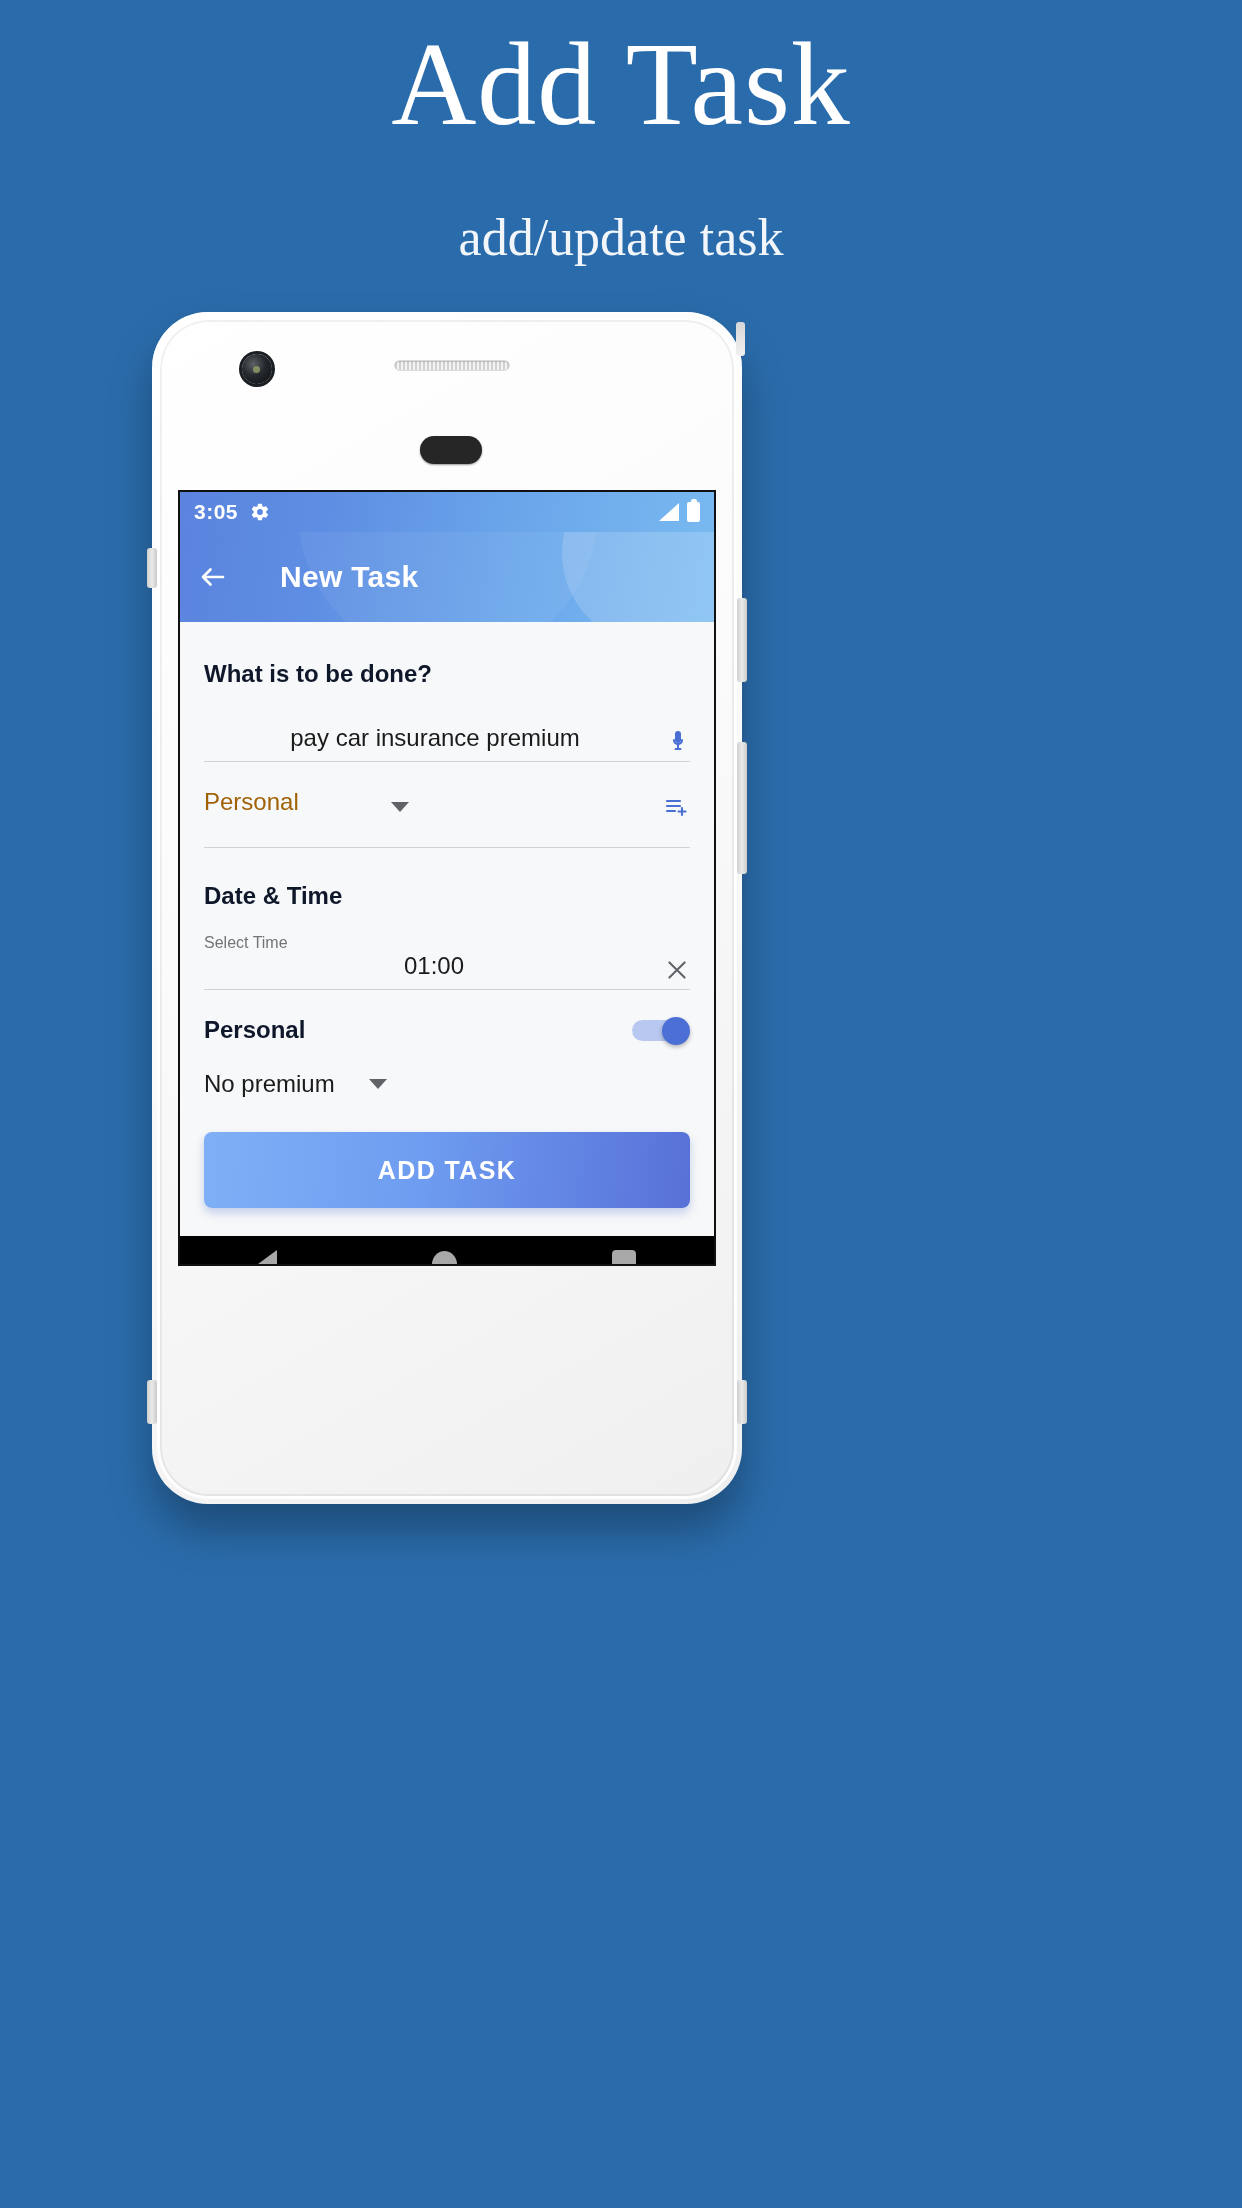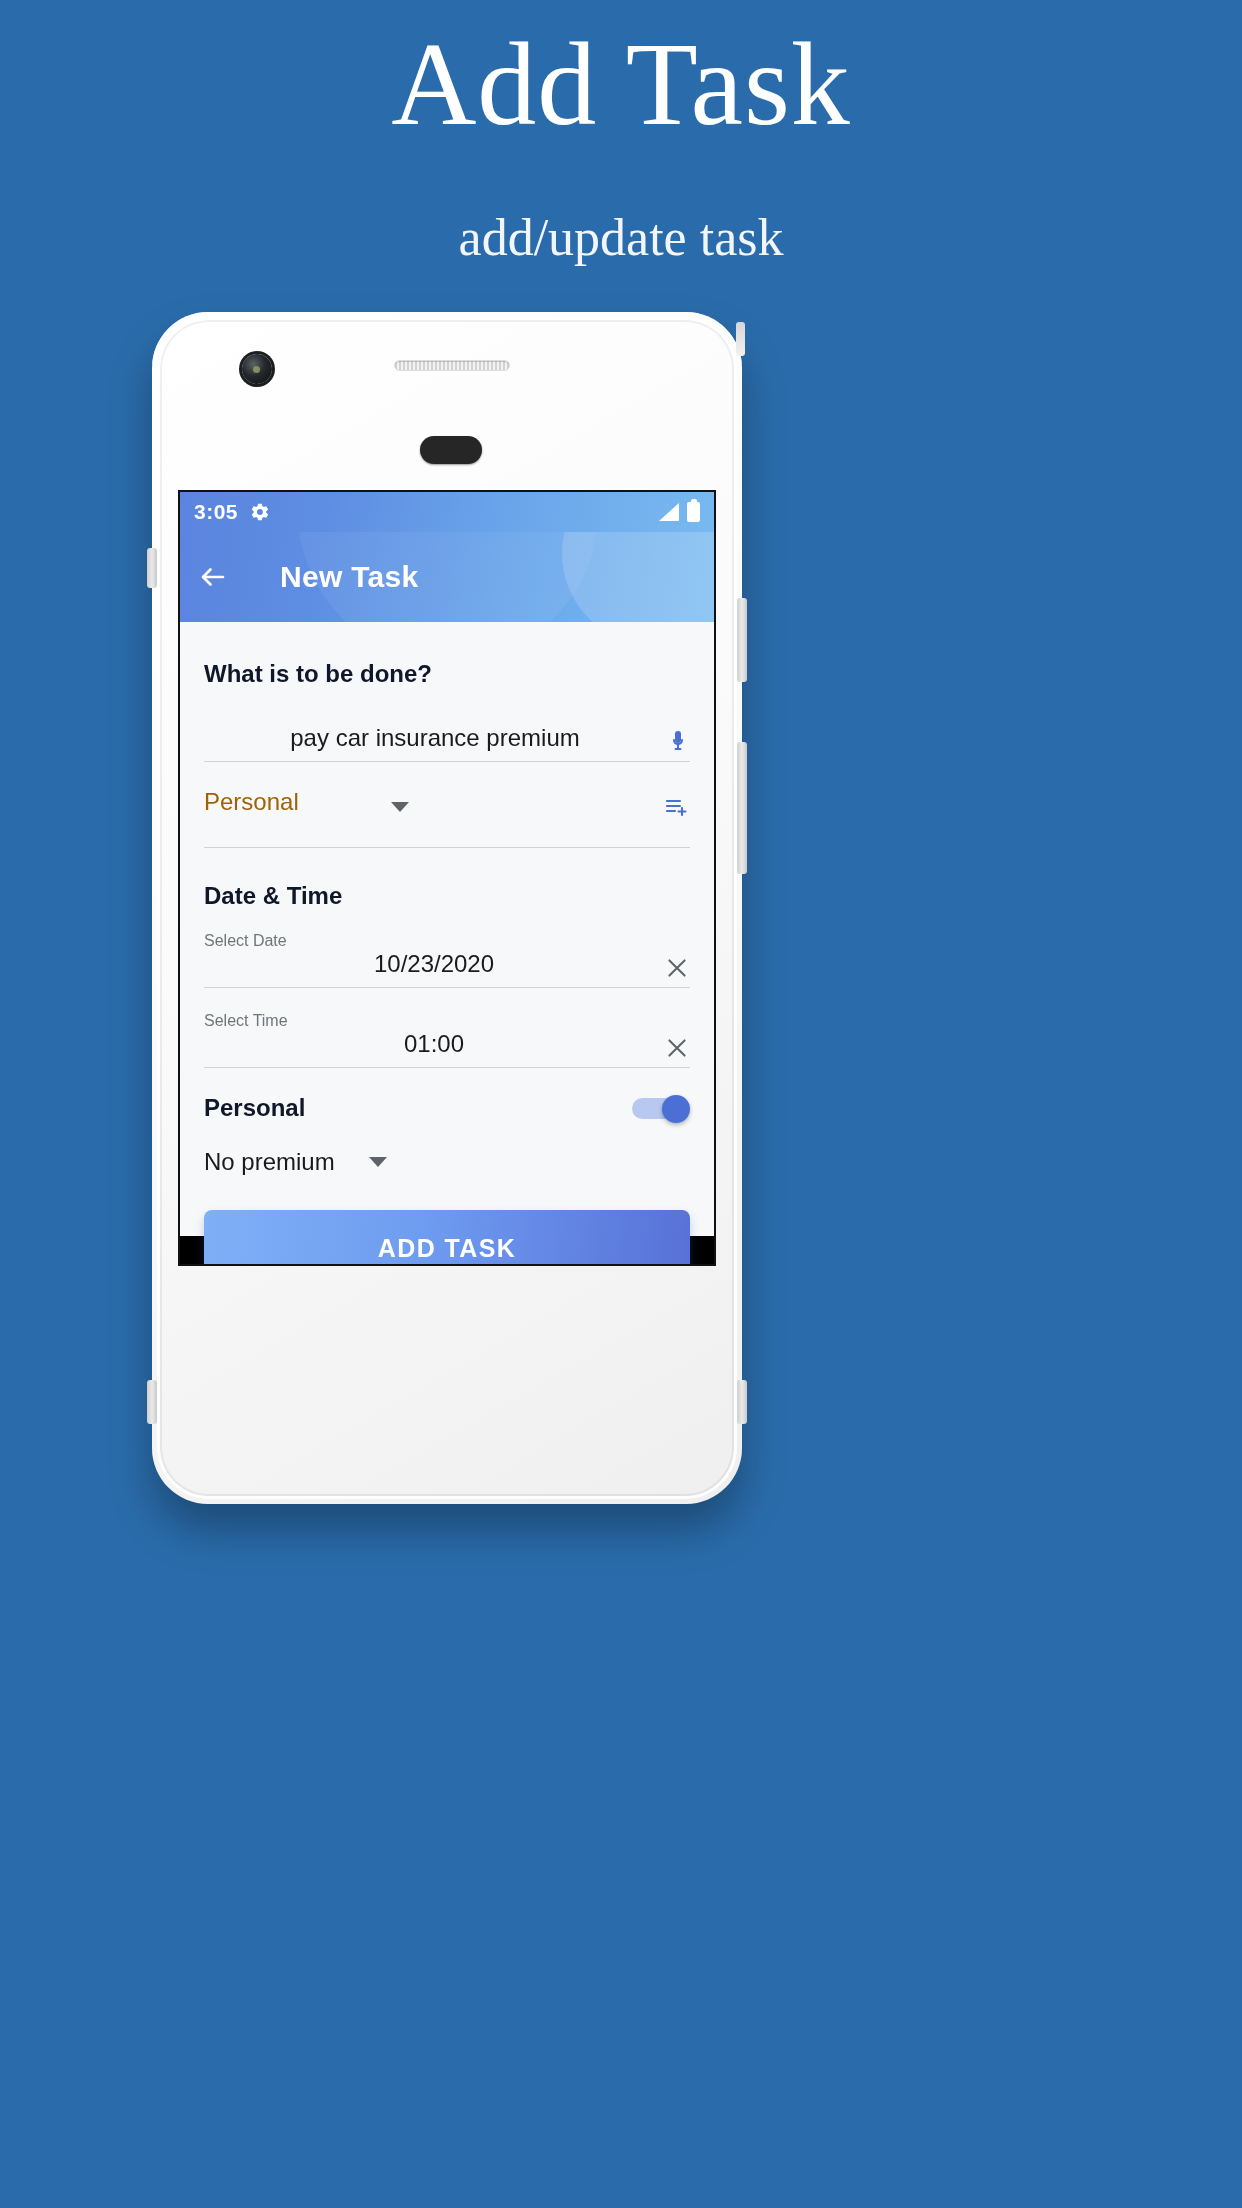--- a/index.html
+++ b/index.html
@@ -282,31 +282,20 @@
         <span class="field-right">
           <svg class="playlist-icon" viewBox="0 0 24 24">
             <path fill="none" stroke="#4a6fd4" stroke-width="2.1" stroke-linecap="round" d="M3 6h13 M3 11h13 M3 16h8"></path>
             <path fill="none" stroke="#4a6fd4" stroke-width="2.1" stroke-linecap="round" d="M18 13v7 M14.5 16.5h7"></path>
           </svg>
         </span>
       </div>
 
       <div class="section-head s2">Date &amp; Time</div>
 
-      <div class="field row-date">
-        <div class="stack">
-          <span class="field-label-sm">Select Date</span>
-          <span class="field-value">10/23/2020</span>
-        </div>
-        <span class="field-right">
-          <svg class="close-icon" viewBox="0 0 24 24">
-            <path fill="none" stroke="#5f6368" stroke-width="1.9" stroke-linecap="round" d="M5 5l14 14 M19 5L5 19"></path>
-          </svg>
-        </span>
-      </div>
 
       <div class="field row-time">
         <div class="stack">
           <span class="field-label-sm">Select Time</span>
           <span class="field-value">01:00</span>
         </div>
         <span class="field-right">
           <svg class="close-icon" viewBox="0 0 24 24">
             <path fill="none" stroke="#5f6368" stroke-width="1.9" stroke-linecap="round" d="M5 5l14 14 M19 5L5 19"></path>
           </svg>

